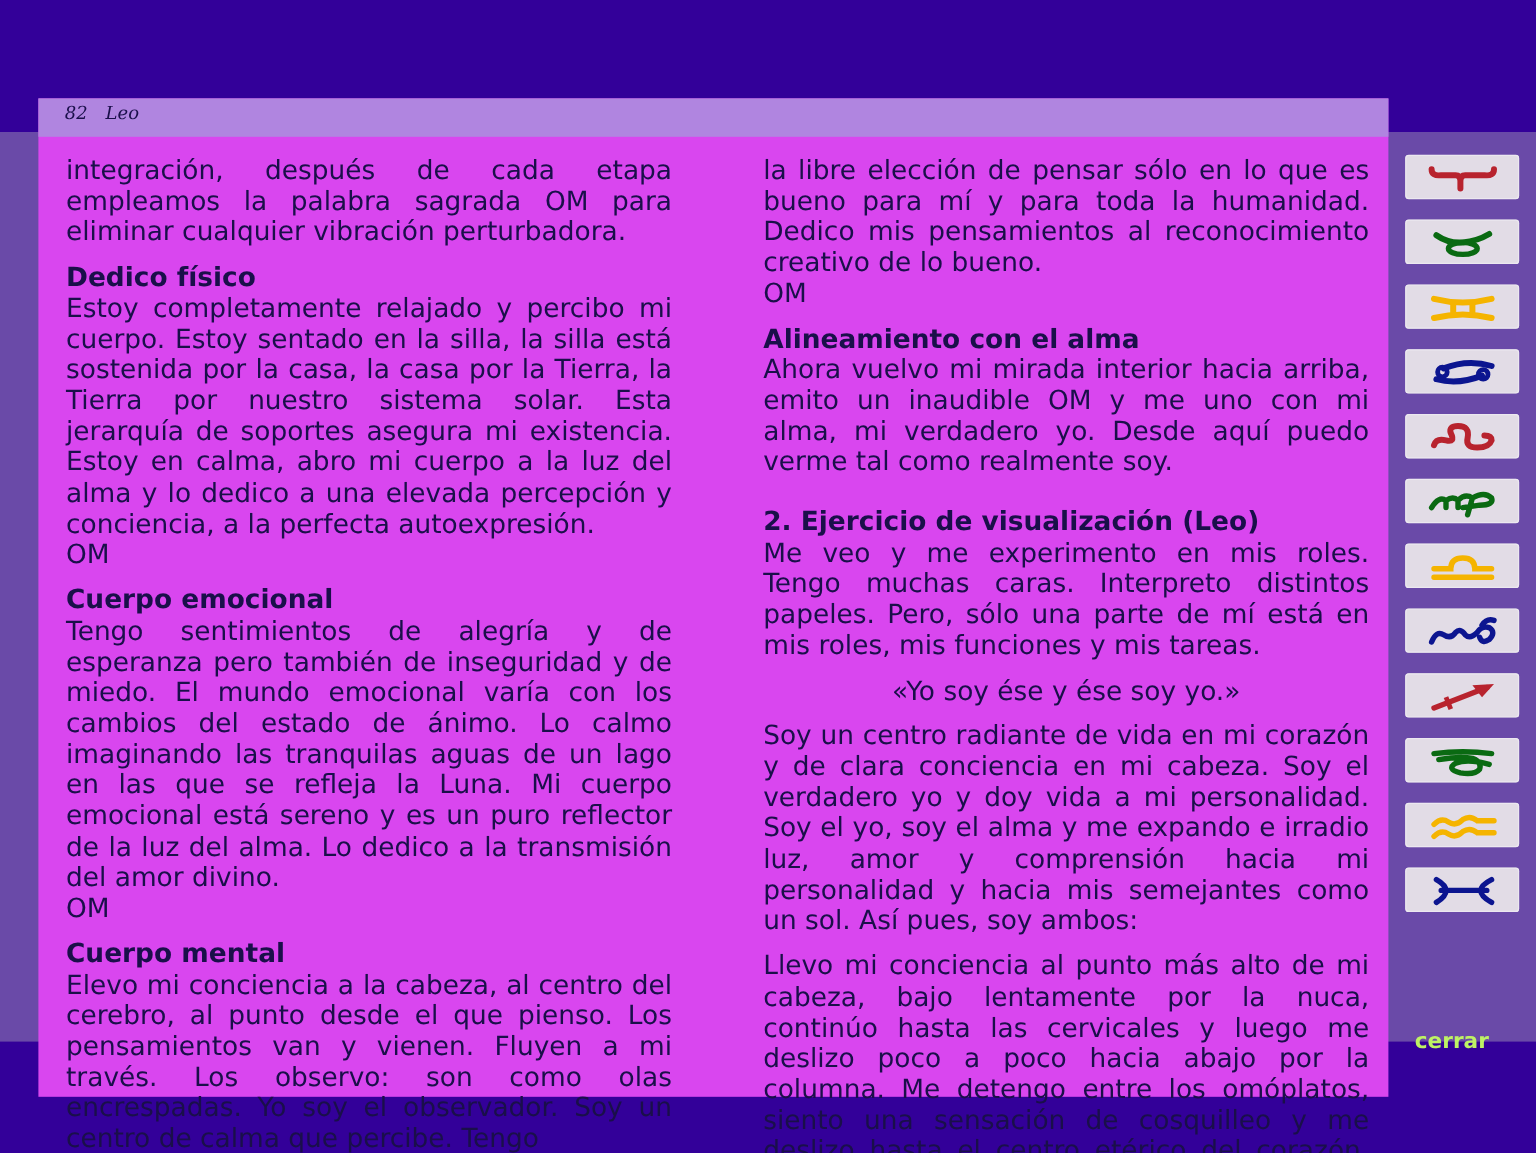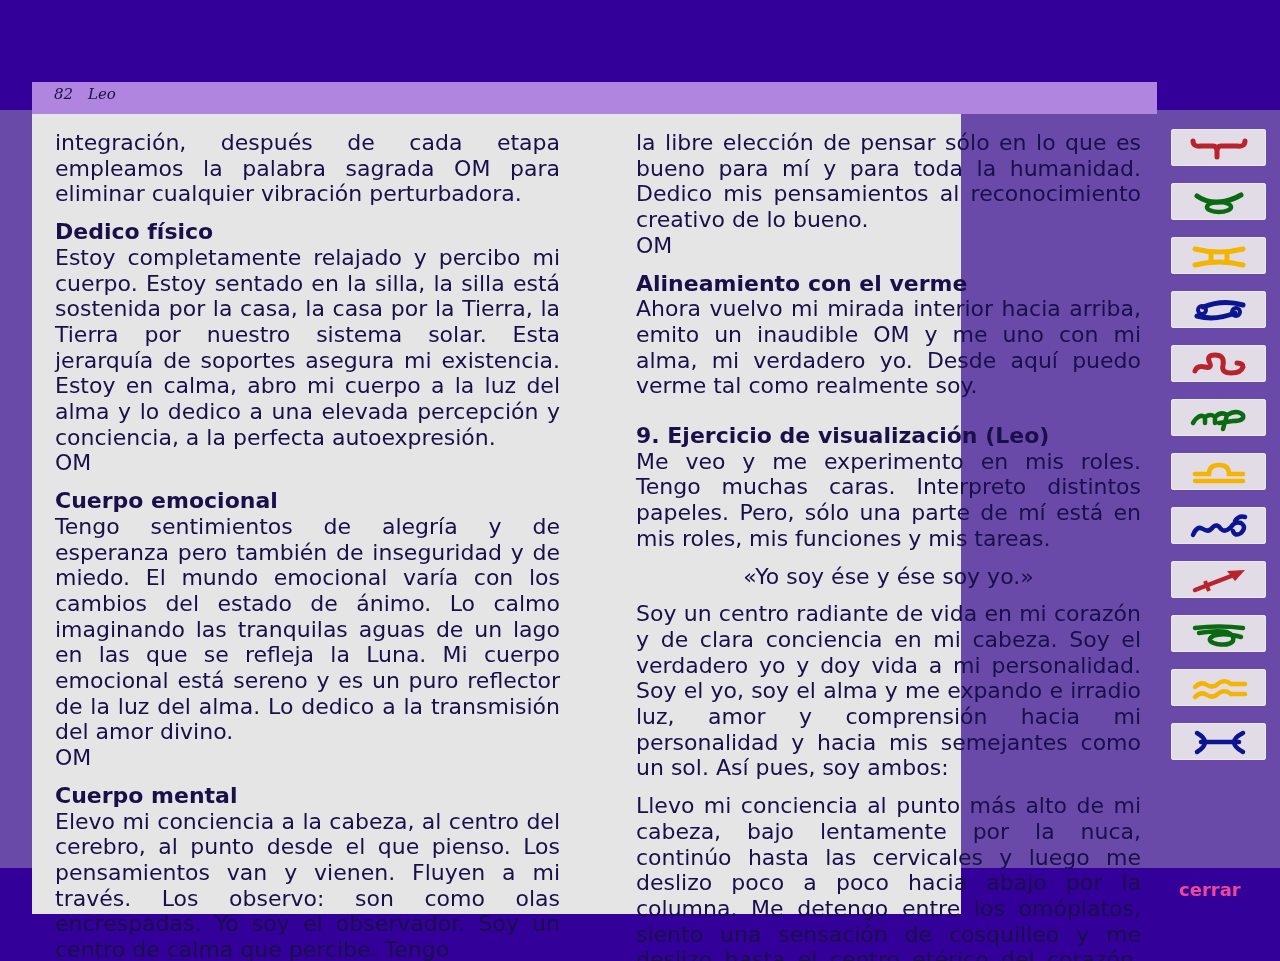--- a/index.html
+++ b/index.html
@@ -3,21 +3,21 @@
 <meta charset="utf-8">
 <style>
   html, body { margin:0; padding:0; }
   body {
     width:1280px; height:961px; position:relative; overflow:hidden;
     background:#330099;
     font-family:"DejaVu Sans", "Liberation Sans", sans-serif;
     color:#1a0f4a;
   }
   .band { position:absolute; left:0; top:110px; width:1280px; height:758px; background:#6a4aa8; }
-  .page { position:absolute; left:32px; top:82px; width:929px; height:832px; background:#e5e5e5; }
+  .page { position:absolute; left:32px; top:82px; width:1125px; height:832px; background:#d946ef; }
   .page-header { position:absolute; left:0; top:0; width:1125px; height:32px; background:#b085e0; }
   .page-number, .chapter-name {
     position:absolute; top:3px; font-style:italic; font-size:15px; color:#1a0f4a;
     font-family:"DejaVu Serif", serif;
   }
   .page-number { left:22px; }
   .chapter-name { left:56px; }
 
   .column { position:absolute; top:48px; width:505px; font-size:22px; line-height:25.7px; }
   .col-left { left:23px; }
@@ -29,22 +29,22 @@
   .gap { height:12px; }
 
   .sidebar { position:absolute; left:1171px; top:129px; width:95px; }
   .zodiac-btn {
     position:absolute; left:0; width:95px; height:37px; background:#e2dce6;
     border-radius:3px; box-shadow:0 0 0 1px #ece8f0 inset;
     display:flex; align-items:center; justify-content:center; cursor:pointer;
   }
   .zodiac-btn svg { width:72px; height:30px; }
   .close-link {
-    position:absolute; left:1179px; top:879px; font-size:18px; font-weight:bold;
-    color:#ec4899; cursor:pointer; font-family:"DejaVu Sans", sans-serif;
+    position:absolute; left:1179px; top:857px; font-size:18px; font-weight:bold;
+    color:#bef264; cursor:pointer; font-family:"DejaVu Sans", sans-serif;
   }
 </style>
 </head>
 <body>
 
 <div class="band"></div>
 
 <div class="page">
   <div class="page-header">
     <span class="page-number">82</span>
@@ -72,28 +72,28 @@
     </div>
   </div>
 
   <div class="column col-right">
     <div class="para">
       <span>la libre elección de pensar sólo en lo que es bueno para mí y para toda la humanidad. Dedico mis pensamientos al reconocimiento creativo de lo bueno.</span>
       <span class="om">OM</span>
     </div>
 
     <div class="para">
-      <span class="heading">Alineamiento con el verme</span>
+      <span class="heading">Alineamiento con el alma</span>
       <span>Ahora vuelvo mi mirada interior hacia arriba, emito un inaudible OM y me uno con mi alma, mi verdadero yo. Desde aquí puedo verme tal como realmente soy.</span>
     </div>
 
     <div class="gap"></div>
 
     <div class="para">
-      <span class="heading">9. Ejercicio de visualización (Leo)</span>
+      <span class="heading">2. Ejercicio de visualización (Leo)</span>
       <span>Me veo y me experimento en mis roles. Tengo muchas caras. Interpreto distintos papeles. Pero, sólo una parte de mí está en mis roles, mis funciones y mis tareas.</span>
     </div>
     <p class="para center">«Yo soy ése y ése soy yo.»</p>
     <p class="para">Soy un centro radiante de vida en mi corazón y de clara conciencia en mi cabeza. Soy el verdadero yo y doy vida a mi personalidad. Soy el yo, soy el alma y me expando e irradio luz, amor y comprensión hacia mi personalidad y hacia mis semejantes como un sol. Así pues, soy ambos:</p>
     <p class="para">Llevo mi conciencia al punto más alto de mi cabeza, bajo lentamente por la nuca, continúo hasta las cervicales y luego me deslizo poco a poco hacia abajo por la columna. Me detengo entre los omóplatos, siento una sensación de cosquilleo y me deslizo hasta el centro etérico del corazón. Allí, con mi mirada interior, puedo ver una flor de loto blanca cerrada. Mi cara está tan cerca que puedo oler una fina fragancia.</p>
   </div>
 </div>
 
 <div class="sidebar">
 

